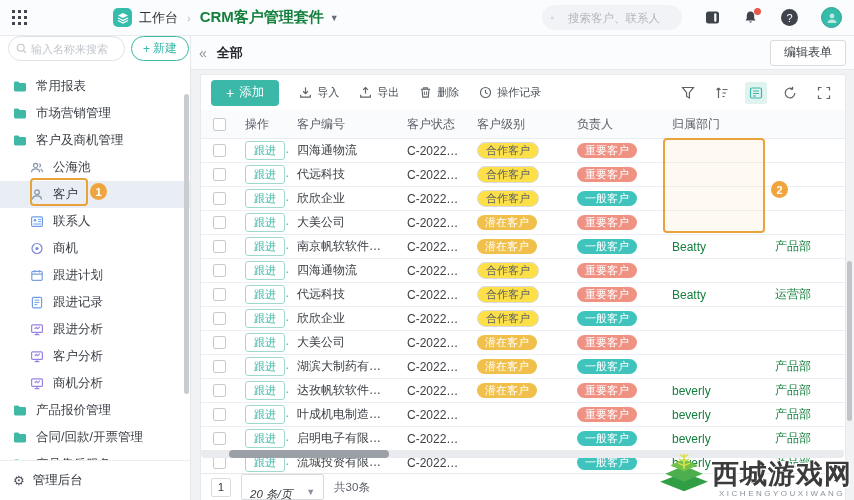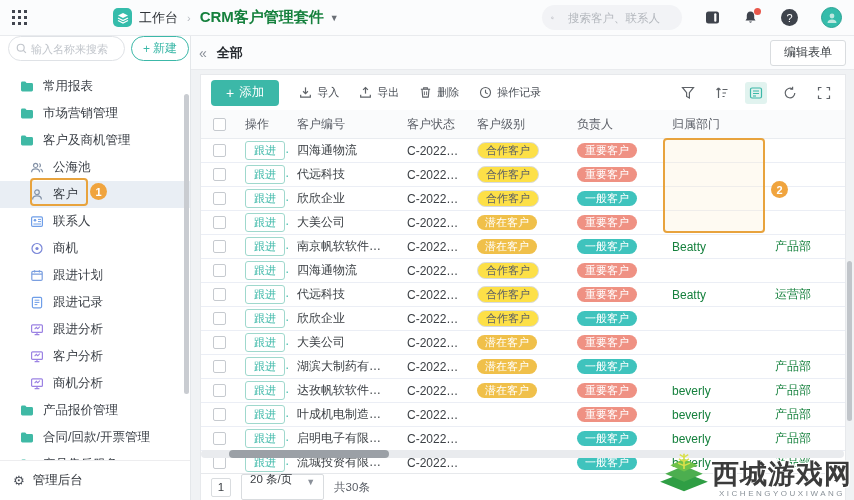--- a/index.html
+++ b/index.html
@@ -28,21 +28,21 @@
   .app { position:absolute; top:36px; left:0; width:854px; height:464px; display:flex; }
 
   
   .sidebar { position:relative; width:191px; height:464px; background:#fff; border-right:1px solid #e4e7ea; display:flex; flex-direction:column; }
   .side-top { height:34px; display:flex; align-items:flex-start; padding:0 6px 0 8px; gap:6px; }
   .side-search { flex:1; height:25px; border:1px solid #dfe2e6; border-radius:13px; display:flex; align-items:center; padding:0 7px; background:#fff; }
   .side-search input { border:none; outline:none; width:86px; font-size:11px; color:#555; font-family:inherit; }
   .side-search input::placeholder { color:#c2c6cc; }
   .btn-new { height:25px; border:1px solid #3cb8a8; color:#3cb8a8; border-radius:13px; background:#fff; padding:0 11px; font-size:12px; display:flex; align-items:center; gap:3px; cursor:pointer; white-space:nowrap; }
   .side-menu { flex:1; overflow:hidden; position:relative; padding-top:3px; }
-  .side-item { height:27px; display:flex; align-items:center; gap:9px; padding-left:20px; font-size:12.5px; color:#3a3f46; cursor:pointer; white-space:nowrap; }
+  .side-item { height:27px; display:flex; align-items:center; gap:9px; padding-left:13px; font-size:12.5px; color:#3a3f46; cursor:pointer; white-space:nowrap; }
   .side-item.ind { padding-left:30px; }
   .side-item.sel { background:#e9eef4; }
   .side-admin { height:40px; border-top:1px solid #ededef; display:flex; align-items:center; gap:8px; padding-left:13px; font-size:12.5px; color:#33373d; cursor:pointer; background:#fff; }
   .side-scroll { position:absolute; right:1px; top:58px; width:5px; height:300px; border-radius:3px; background:#c9ccd1; }
 
   
   .anno-box1 { position:absolute; left:30px; top:142px; width:58px; height:28px; border:2px solid #e8a33d; border-radius:4px; z-index:4; pointer-events:none; }
   .anno-badge { width:17px; height:17px; border-radius:50%; background:#f0a43e; color:#fff; font-size:11px; font-weight:700; display:flex; align-items:center; justify-content:center; z-index:4; }
   .anno-badge1 { position:absolute; left:90px; top:147px; }
 
@@ -81,21 +81,21 @@
   .anno-badge2 { position:absolute; left:580px; top:145px; }
 
   
   .vscroll { position:absolute; right:2px; top:225px; width:5px; height:160px; border-radius:3px; background:#c1c5ca; z-index:3; }
   .hscroll { position:absolute; left:10px; top:414px; width:643px; height:8px; background:#e9ebee; border-radius:4px; z-index:3; }
   .hscroll .handle { position:absolute; left:28px; top:0; width:160px; height:8px; border-radius:4px; background:#9ba0a6; }
 
   
   .pager { position:absolute; left:9px; top:437px; width:646px; height:27px; background:#fff; border-top:1px solid #e7e9ec; border-left:1px solid #e7e9ec; border-right:1px solid #e7e9ec; display:flex; align-items:center; gap:10px; padding:0 10px; }
   .page-box { width:20px; height:19px; border:1px solid #d9dcdf; border-radius:2px; display:flex; align-items:center; justify-content:center; font-size:11.5px; color:#3c4045; cursor:pointer; }
-  .size-sel { height:22px; border:1px solid #d9dcdf; border-radius:2px; display:flex; align-items:flex-end; gap:14px; padding:12px 8px; font-size:11.5px; color:#3c4045; cursor:pointer; }
+  .size-sel { height:22px; border:1px solid #d9dcdf; border-radius:2px; display:flex; align-items:flex-start; gap:14px; padding:12px 8px; font-size:11.5px; color:#3c4045; cursor:pointer;font-style:italic; }
   .size-sel .chev { color:#8a9099; font-size:9px; }
   .total { color:#5a5e66; font-size:11.5px; }
 
   
   .wm { position:absolute; right:2px; bottom:2px; display:flex; align-items:flex-end; gap:2px; z-index:9; }
   .wm-txtblock { display:flex; flex-direction:column; align-items:center; }
   .wm-title { font-size:27px; font-weight:700; color:#3b3b3b; letter-spacing:1px; line-height:1.05;
     text-shadow:-1px -1px 0 #fff,1px -1px 0 #fff,-1px 1px 0 #fff,1px 1px 0 #fff; font-family:"Liberation Serif","DejaVu Serif",serif; }
   .wm-sub { font-size:8px; color:#8a9299; letter-spacing:2.5px; margin-top:1px; }
 </style>

